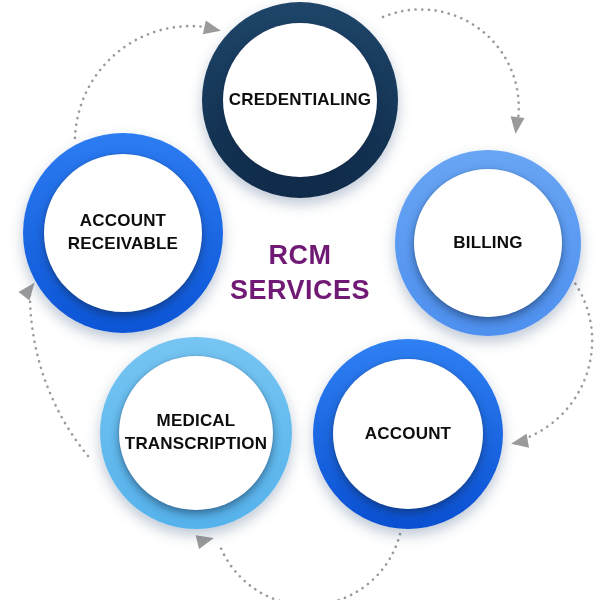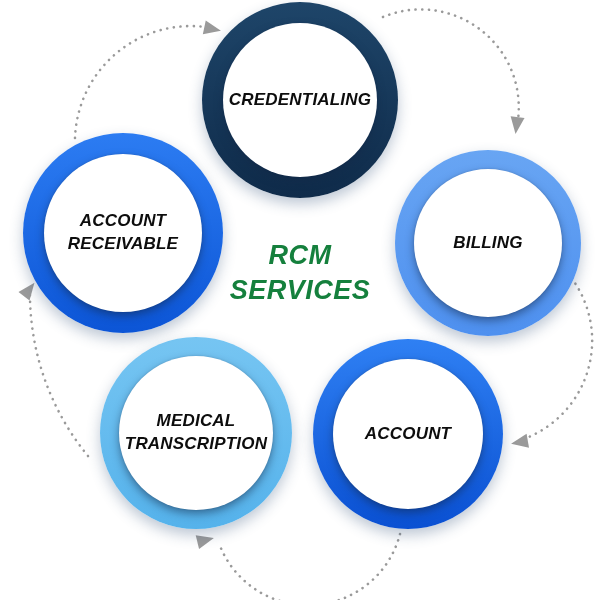--- a/index.html
+++ b/index.html
@@ -1,19 +1,18 @@
 <!DOCTYPE html>
 <html><head>
 <meta charset="utf-8">
 <style>
   html,body{margin:0;padding:0;background:#ffffff;}
   #stage{
     position:relative;width:600px;height:600px;background:#ffffff;overflow:hidden;
     font-family:"Liberation Sans", sans-serif;
-    font-style:italic;
   }
   
   #connectors{position:absolute;left:0;top:0;width:600px;height:600px;}
   .flow-dots{fill:none;stroke-width:2.6;stroke-linecap:round;stroke-dasharray:0.1 6.6;}
   
   .node{position:absolute;border-radius:50%;
         box-shadow:0 6px 14px rgba(50,80,120,0.32);}
   .node-inner{position:absolute;border-radius:50%;background:#ffffff;
         box-shadow:0 4px 9px rgba(20,40,70,0.50), 0 0 2px rgba(20,40,70,0.18);
         display:flex;align-items:center;justify-content:center;text-align:center;}
@@ -76,15 +75,15 @@
       <span class="node-label">MEDICAL TRANSCRIPTION</span>
     </div>
   </div>
 
   <div class="node node-account-receivable" style="background-image: linear-gradient(rgb(44, 124, 242), rgb(12, 85, 214));">
     <div class="node-inner">
       <span class="node-label">ACCOUNT RECEIVABLE</span>
     </div>
   </div>
 
-  <div class="center-title" style="color: #15803d;">RCM SERVICES</div>
+  <div class="center-title" style="color: #701a75;">RCM SERVICES</div>
 
 </div>
 
 </body></html>

